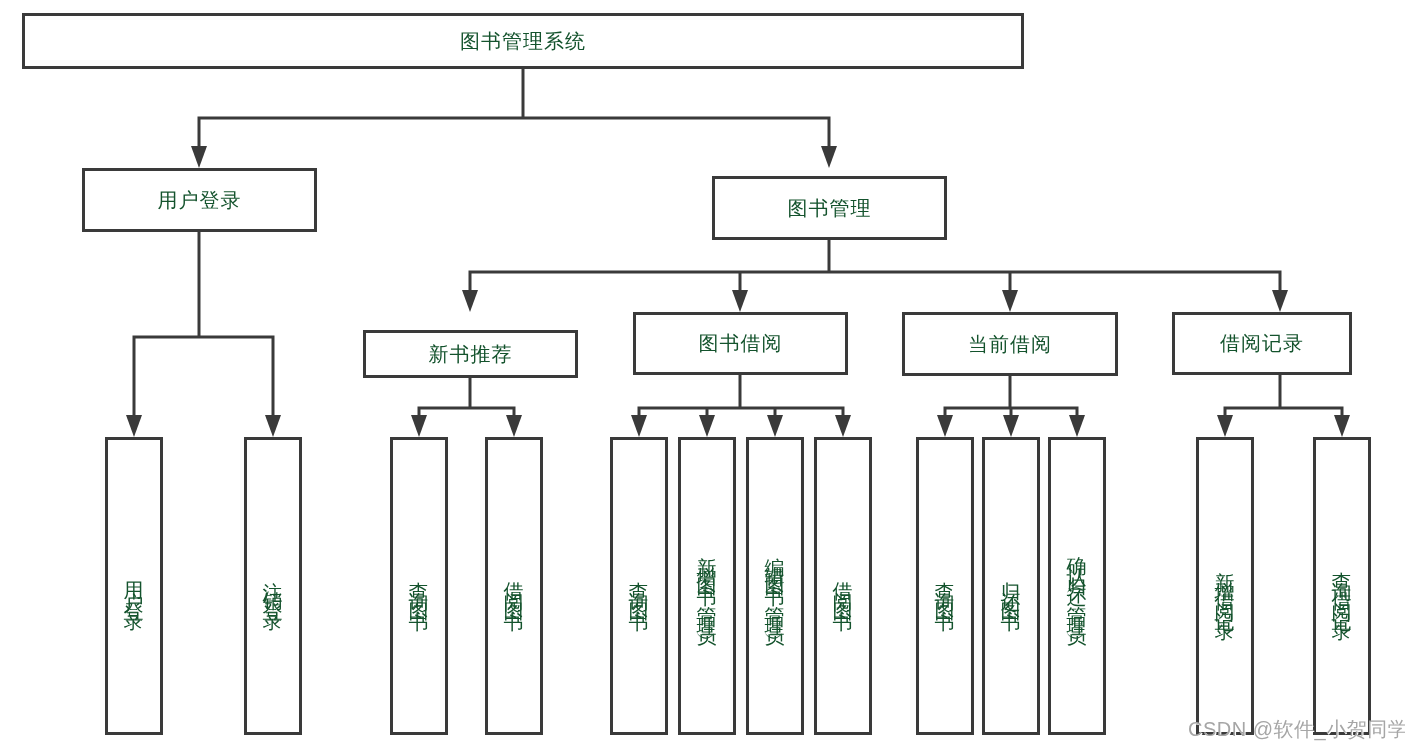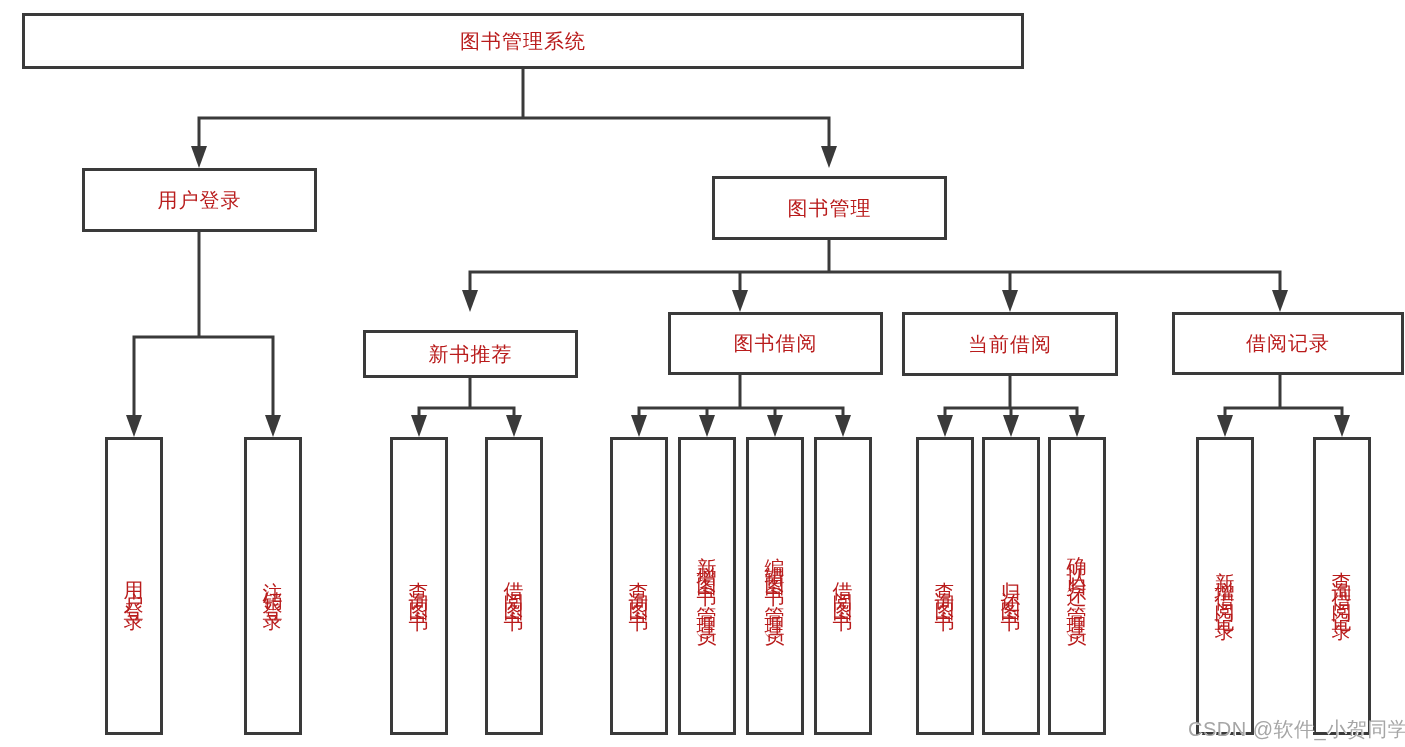--- a/index.html
+++ b/index.html
@@ -29,21 +29,21 @@
   .box {
     position: absolute;
     background: #ffffff;
     border: 3px solid #3a3a3a;
     box-sizing: border-box;
     display: flex;
     align-items: center;
     justify-content: center;
     font-size: 20px;
     letter-spacing: 1px;
-    color: #b91c1c;
+    color: #14532d;
     z-index: 2;
   }
   .vbox span {
     writing-mode: vertical-rl;
     text-orientation: mixed;
     letter-spacing: 10px;
     line-height: 1;
     font-size: 20px;
     white-space: nowrap;
   }
@@ -125,23 +125,23 @@
       <polygon points="1334,415 1350,415 1342,437"></polygon>
     </g>
   </svg>
 
   <div class="box" style="left:22px; top:13px; width:1002px; height:56px;">图书管理系统</div>
 
   <div class="box" style="left:82px; top:168px; width:235px; height:64px;">用户登录</div>
   <div class="box" style="left:712px; top:176px; width:235px; height:64px;">图书管理</div>
 
   <div class="box" style="left:363px; top:330px; width:215px; height:48px;">新书推荐</div>
-  <div class="box" style="left:633px; top:312px; width:215px; height:63px;margin-left:35px;">图书借阅</div>
+  <div class="box" style="left:633px; top:312px; width:215px; height:63px;">图书借阅</div>
   <div class="box" style="left:902px; top:312px; width:216px; height:64px;">当前借阅</div>
-  <div class="box" style="left:1172px; top:312px; width:232px; height:63px;">借阅记录</div>
+  <div class="box" style="left:1172px; top:312px; width:180px; height:63px;">借阅记录</div>
 
   <div class="box vbox" style="left:105px; top:437px; width:58px; height:298px;">
       <span>用户登录</span>
     </div>
   <div class="box vbox" style="left:244px; top:437px; width:58px; height:298px;">
       <span>注销登录</span>
     </div>
 
   <div class="box vbox" style="left:390px; top:437px; width:58px; height:298px;">
       <span>查询图书</span>

